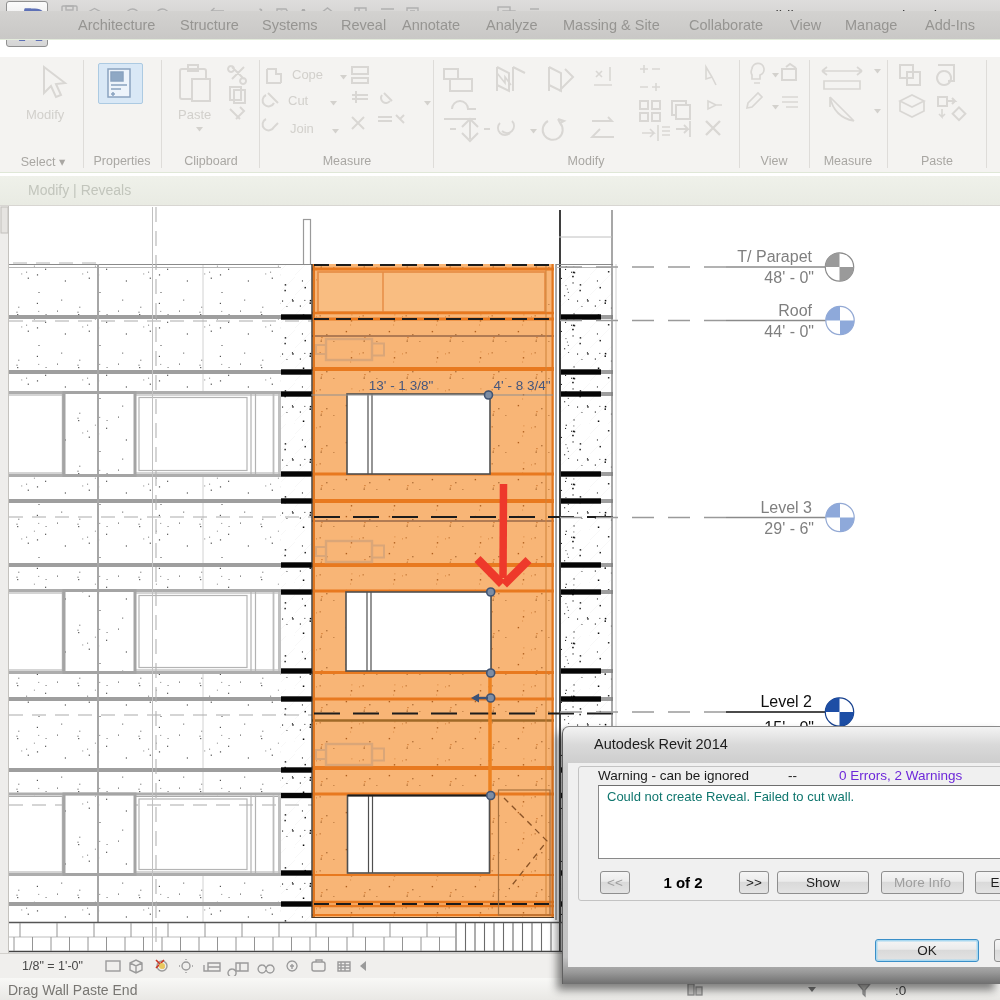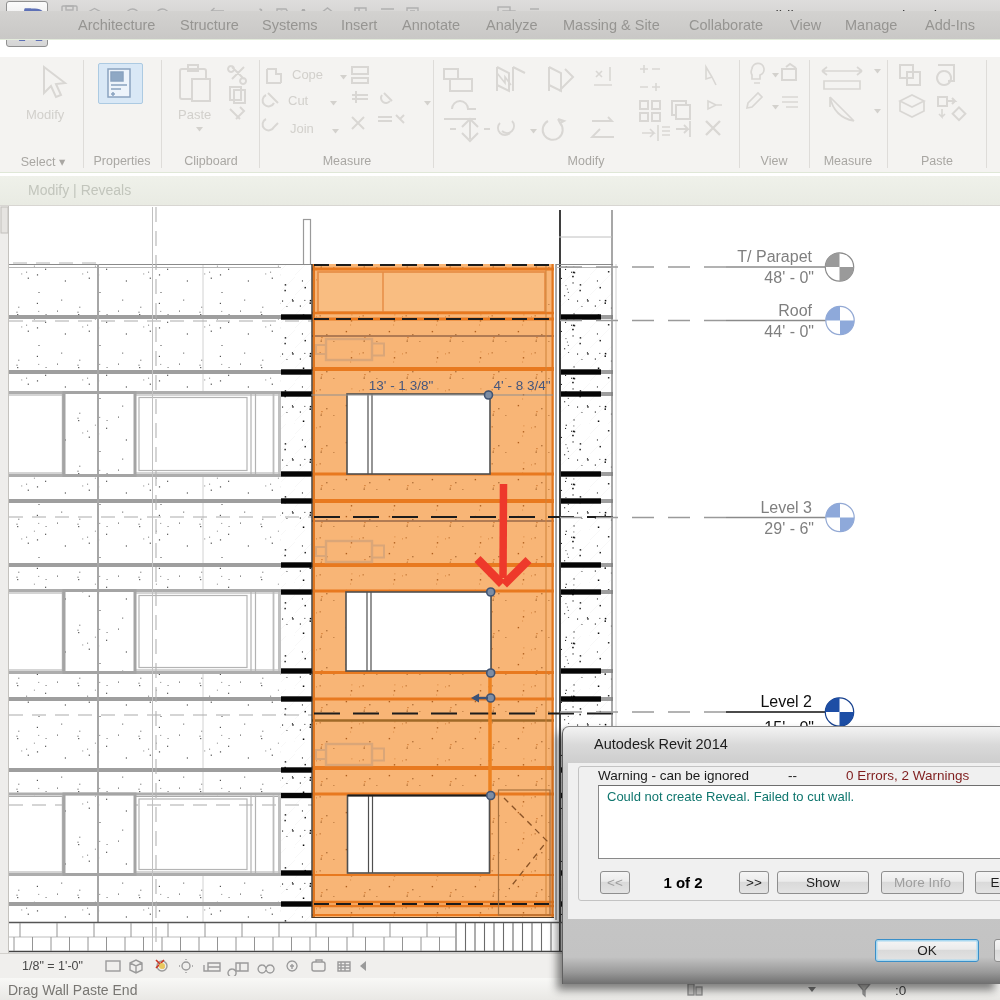--- a/index.html
+++ b/index.html
@@ -9,21 +9,21 @@
 .tab{position:absolute;top:6px;font-size:14.5px;color:#969592}
 .ribbon{left:0;top:57px;width:1000px;height:116px;background:#f4f3f1;border-bottom:1px solid #dfe7d7}
 .cap{position:absolute;top:97px;font-size:12.5px;color:#a9a7a3;text-align:center}
 .sep{position:absolute;top:3px;width:1px;height:108px;background:#dedcd9}
 .optbar{left:0;top:176px;width:1000px;height:30px;background:linear-gradient(#eff1ea,#e9ebe3);border-bottom:1px solid #d8d6d2}
 .leftstrip{left:0;top:206px;width:9px;height:749px;background:#eeedeb;border-right:1px solid #c4c2be}
 .viewbar{left:0;top:953px;width:1000px;height:25px;background:#f0efed;border-top:1px solid #d2d0cc}
 .statusbar{left:0;top:978px;width:1000px;height:22px;background:linear-gradient(#f8f8f6,#e9e8e5)}
 .appbtn{left:6px;top:1px;width:42px;height:46px;background:linear-gradient(#fbfbfb,#d5d5d5);border:1px solid #909090;border-radius:3px}
 .dlg{left:562px;top:726px;width:438px;height:258px;border-radius:7px 0 0 0;background:linear-gradient(180deg,#f3f3f3,#d9d9d9 18px,#cbcbcb 40px,#c3c3c3 230px,#9a9a9a 245px,#6f6f6f);border-left:1px solid #606060;border-top:1px solid #8a8a8a;box-shadow:-5px 6px 9px rgba(30,30,30,.55)}
-.dlgc{position:absolute;left:5px;top:36px;width:433px;height:156px;background:#f0f0f0}
+.dlgc{position:absolute;left:5px;top:36px;width:433px;height:204px;background:#f0f0f0}
 .btn{position:absolute;height:23px;border:1px solid #8e8e8e;border-radius:3px;background:linear-gradient(#f5f5f5,#ebebeb 45%,#d9d9d9 46%,#e3e3e3);font-size:13.5px;color:#1f1f1f;text-align:center;line-height:21px}
 .btn.dis{color:#9e9e9e}
 .gb{position:absolute;left:10px;top:3px;width:430px;height:135px;border:1px solid #c3c3c3;border-radius:3px}
 
 </style></head><body>
 <div class="abs titlebar"></div>
 <div class="abs" style="left:672px;top:7px;width:328px;overflow:hidden;font-size:15px;color:#3f3f3f;white-space:nowrap">3402 - MOB Building - OptA.rvt - Elevation: SOUTH</div>
 <svg class="abs" style="left:55px;top:4px" width="520" height="22" viewBox="0 0 520 22">
 <g stroke="#b0b0b0" fill="none" stroke-width="1.4">
 <rect x="7" y="2" width="15" height="15" rx="1"></rect>
@@ -63,21 +63,21 @@
       <path d="M10 37 L16 4.5 L22 4.5 L16 37 Z"></path>
       <path d="M15.5 4.5 L26 4.5 C33 4.5 36 8 35 13.5 C34 19 29 22.5 22.5 22.5 L17.2 22.5 L18.2 16.5 L23 16.5 C26 16.5 28.4 15.2 28.8 12.8 C29.2 10.8 27.6 10.2 24.5 10.2 L14.5 10.2 Z"></path>
       <path d="M19.5 22.5 L25.5 22.5 L33.5 37 L27 37 Z"></path>
     </g>
 <path d="M33 18 l6 0 l-3 4 Z" fill="#6b6b6b"></path>
 </svg>
 <div class="abs tabrow">
 <span class="tab" style="left:78px">Architecture</span>
 <span class="tab" style="left:180px">Structure</span>
 <span class="tab" style="left:262px">Systems</span>
-<span class="tab" style="left:341px">Insert</span>
+<span class="tab" style="left:341px">Reveal</span>
 <span class="tab" style="left:402px">Annotate</span>
 <span class="tab" style="left:486px">Analyze</span>
 <span class="tab" style="left:563px">Massing &amp; Site</span>
 <span class="tab" style="left:689px">Collaborate</span>
 <span class="tab" style="left:790px">View</span>
 <span class="tab" style="left:845px">Manage</span>
 <span class="tab" style="left:925px">Add-Ins</span>
 </div>
 <div class="abs ribbon">
 <div class="sep" style="left:83px"></div>
@@ -570,21 +570,21 @@
 </g>
 <text x="215" y="15" font-size="13.5" fill="#3d3d3d">:0</text>
 </svg>
 </div>
 <div class="abs dlg">
 <span style="position:absolute;left:31px;top:9px;font-size:14.5px;color:#1c1c1c">Autodesk Revit 2014</span>
 <div class="dlgc">
 <div class="gb"></div>
 <span style="position:absolute;left:30px;top:5px;font-size:13.5px;color:#1a1a1a">Warning - can be ignored</span>
 <span style="position:absolute;left:220px;top:5px;font-size:13.5px;color:#1a1a1a">--</span>
-<span style="position:absolute;left:278px;top:5px;font-size:13.5px;color:#7f1d1d">0 Errors, 2 Warnings</span>
+<span style="position:absolute;left:271px;top:5px;font-size:13.5px;color:#6d28d9">0 Errors, 2 Warnings</span>
 <div style="position:absolute;left:30px;top:22px;width:403px;height:74px;background:#fff;border:1px solid #898989;border-top-color:#6e6e6e"></div>
 <span style="position:absolute;left:39px;top:26px;font-size:13px;color:#0f766e">Could not create Reveal. Failed to cut wall.</span>
 <div class="btn dis" style="left:32px;top:108px;width:30px">&lt;&lt;</div>
 <span style="position:absolute;left:70px;top:108px;width:90px;text-align:center;font-size:15px;font-weight:bold;color:#000;line-height:23px">1 of 2</span>
 <div class="btn" style="left:171px;top:108px;width:30px">&gt;&gt;</div>
 <div class="btn" style="left:209px;top:108px;width:92px">Show</div>
 <div class="btn dis" style="left:313px;top:108px;width:83px">More Info</div>
 <div class="btn" style="left:407px;top:108px;width:40px">E</div>
 <div class="btn" style="left:307px;top:176px;width:104px;border:1px solid #3a8fc8;box-shadow:inset 0 0 0 1.5px #a8d8f0">OK</div>
 <div class="btn" style="left:426px;top:176px;width:20px"></div>

